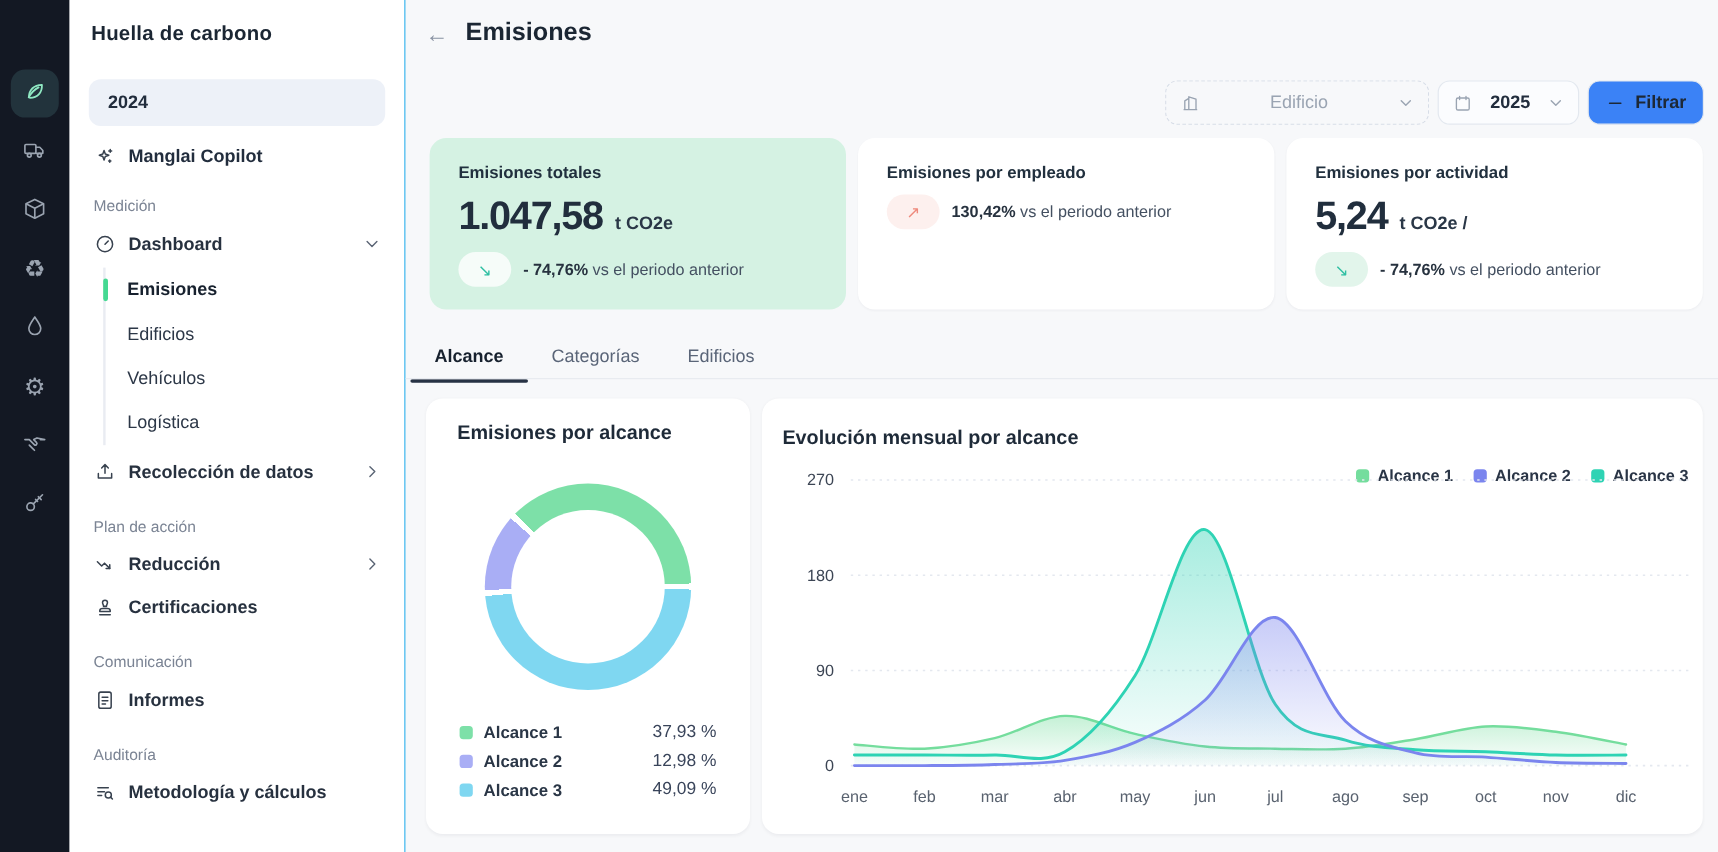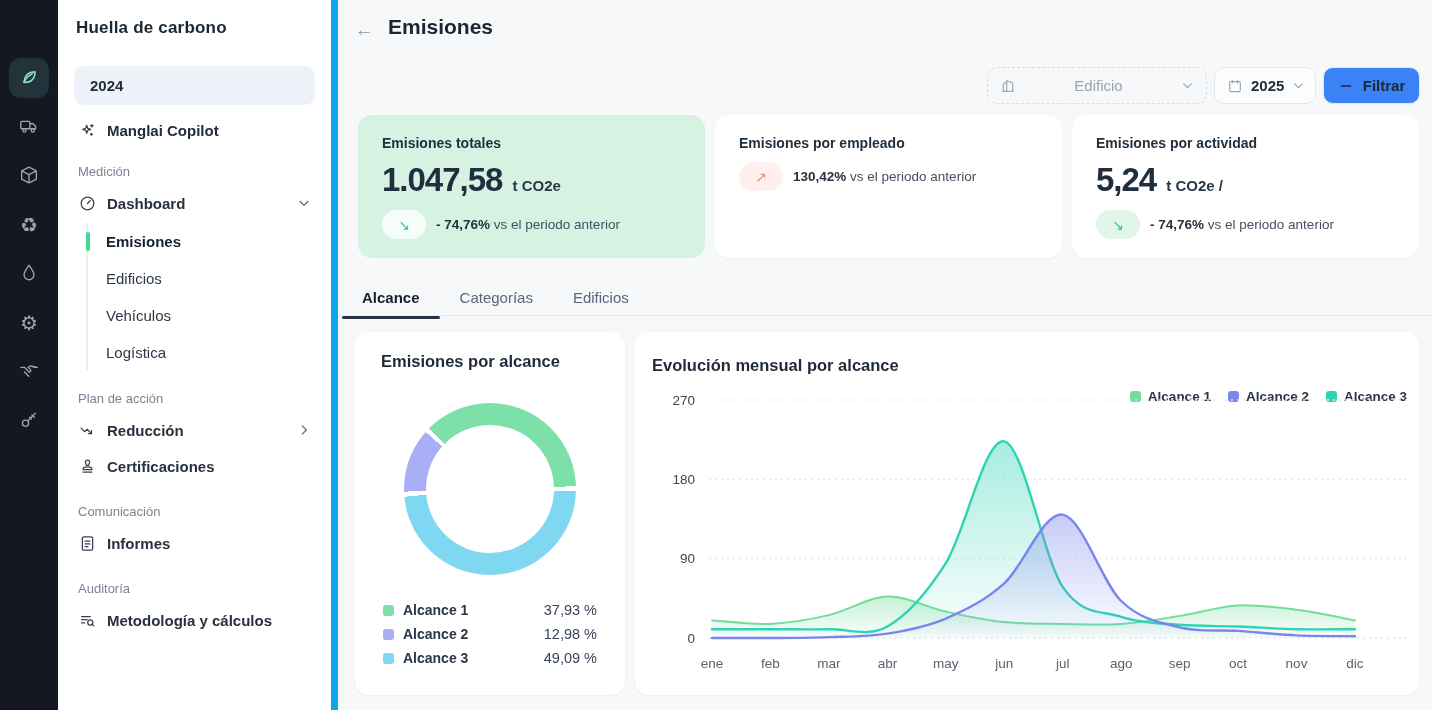--- a/index.html
+++ b/index.html
@@ -6,21 +6,21 @@
   html,body { width:1432px; height:710px; overflow:hidden; }
   body { font-family:"Liberation Sans", sans-serif; display:flex; background:#f7f8fa; color:#1e2936; }
 
   
   .rail { width:58px; height:710px; background:#131823; flex:0 0 58px; display:flex; flex-direction:column; align-items:center; padding-top:58px; gap:9px; }
   .rail-btn { width:40px; height:40px; border-radius:12px; display:flex; align-items:center; justify-content:center; color:#9aa3b0; cursor:pointer; font-size:20px; line-height:1; }
   .rail-btn.active { background:#22333c; color:#8fe8c2; }
   .rail-btn svg { width:22px; height:22px; }
 
   
-  .sidebar { width:280px; flex:0 0 280px; background:#ffffff; border-right:7px solid #0ea5e9; height:710px; padding:18px 16px 0 16px; overflow:hidden; }
+  .sidebar { width:280px; flex:0 0 280px; background:#ffffff; border-right:1px solid #0ea5e9; height:710px; padding:18px 16px 0 16px; overflow:hidden; }
   .sb-title { font-size:17px; font-weight:bold; color:#1b2633; letter-spacing:.2px; padding-left:2px; }
   .year-pill { margin-top:28px; background:#edf1f8; border-radius:10px; padding:11px 16px; font-size:15px; font-weight:bold; color:#222d3d; cursor:pointer; }
   .copilot { display:flex; align-items:center; gap:10px; padding:12px 2px 4px 4px; font-size:15px; font-weight:bold; color:#222d3d; cursor:pointer; margin-top:4px; }
   .sb-section { font-size:13px; color:#7b8494; margin:20px 0 6px 4px; }
   .nav-item { display:flex; align-items:center; gap:10px; height:36px; padding:0 4px; font-size:15px; font-weight:bold; color:#27313f; cursor:pointer; border-radius:8px; }
   .nav-item .grow { flex:1; }
   .nav-ico { width:19px; height:19px; color:#38424f; display:flex; align-items:center; }
   .nav-ico svg { width:19px; height:19px; }
   .chev { color:#5a6474; display:flex; }
   .chev svg { width:14px; height:14px; }
@@ -31,21 +31,21 @@
 
   
   .main { position:relative; flex:1; height:710px; background:#f7f8fa; }
   .back-arrow { position:absolute; left:14px; top:19px; font-size:19px; color:#8a93a3; cursor:pointer; width:24px; text-align:center; }
   .page-title { position:absolute; left:50px; top:15px; font-size:21px; font-weight:bold; color:#1b2633; }
 
   .filters { position:absolute; top:67px; right:12px; display:flex; gap:7px; }
   .f-ctl { height:37px; border-radius:10px; display:flex; align-items:center; font-size:15px; cursor:pointer; }
   .f-building { width:220px; border:1.5px dashed #d7dde7; color:#9aa4b2; padding:0 12px; }
   .f-building .lbl { flex:1; text-align:center; }
-  .f-year { width:102px; background:#fbfcfe; border:1px solid #e3e8ef; padding:0 12px; font-weight:bold; color:#222d3d; gap:8px; }
+  .f-year { width:118px; background:#fbfcfe; border:1px solid #e3e8ef; padding:0 12px; font-weight:bold; color:#222d3d; gap:8px; }
   .f-year .lbl { flex:1; text-align:center; }
   .f-filter { width:97px; background:#3b82f6; border:1px solid #e3e8ef; font-weight:bold; color:#1d2836; justify-content:center; gap:9px; }
   .f-ico { color:#9aa4b2; display:flex; } .f-ico svg { width:16px; height:16px; }
   .f-chev { color:#9aa4b2; display:flex; } .f-chev svg { width:13px; height:13px; }
 
   .stats { position:absolute; top:115px; left:20px; right:13px; display:grid; grid-template-columns:1fr 1fr 1fr; gap:10px; }
   .stat-card { background:#ffffff; border-radius:14px; height:143px; padding:20px 24px; box-shadow:0 1px 2px rgba(16,24,40,.04); }
   .stat-card.mint { background:#d5f2e3; box-shadow:none; }
   .stat-title { font-size:14px; font-weight:bold; color:#21303e; }
   .stat-valrow { margin-top:10px; display:flex; align-items:baseline; gap:10px; }
@@ -170,20 +170,35 @@
       </span>
   </div>
 
   <div class="subtree">
     <div class="sub-item active">Emisiones</div>
     <div class="sub-item">Edificios</div>
     <div class="sub-item">Vehículos</div>
     <div class="sub-item">Logística</div>
   </div>
 
+  <div class="nav-item">
+    <span class="nav-ico">
+        <svg viewBox="0 0 24 24" fill="none" stroke="currentColor" stroke-width="1.6" stroke-linecap="round" stroke-linejoin="round">
+          <path d="M12 13V4M8.5 7.5 12 4l3.5 3.5"></path>
+          <path d="M5 13.5V18h14v-4.5"></path>
+        </svg>
+      </span>
+    <span>Recolección de datos</span>
+    <span class="grow"></span>
+    <span class="chev">
+        <svg viewBox="0 0 24 24" fill="none" stroke="currentColor" stroke-width="2" stroke-linecap="round" stroke-linejoin="round">
+          <path d="M9 5l7 7-7 7"></path>
+        </svg>
+      </span>
+  </div>
 
   <div class="sb-section">Plan de acción</div>
 
   <div class="nav-item">
     <span class="nav-ico">
         <svg viewBox="0 0 24 24" fill="none" stroke="currentColor" stroke-width="1.6" stroke-linecap="round" stroke-linejoin="round">
           <path d="M4 9l4.5 4.5 3-3L17 16"></path>
           <path d="M17 12.2V16h-3.8"></path>
         </svg>
       </span>

